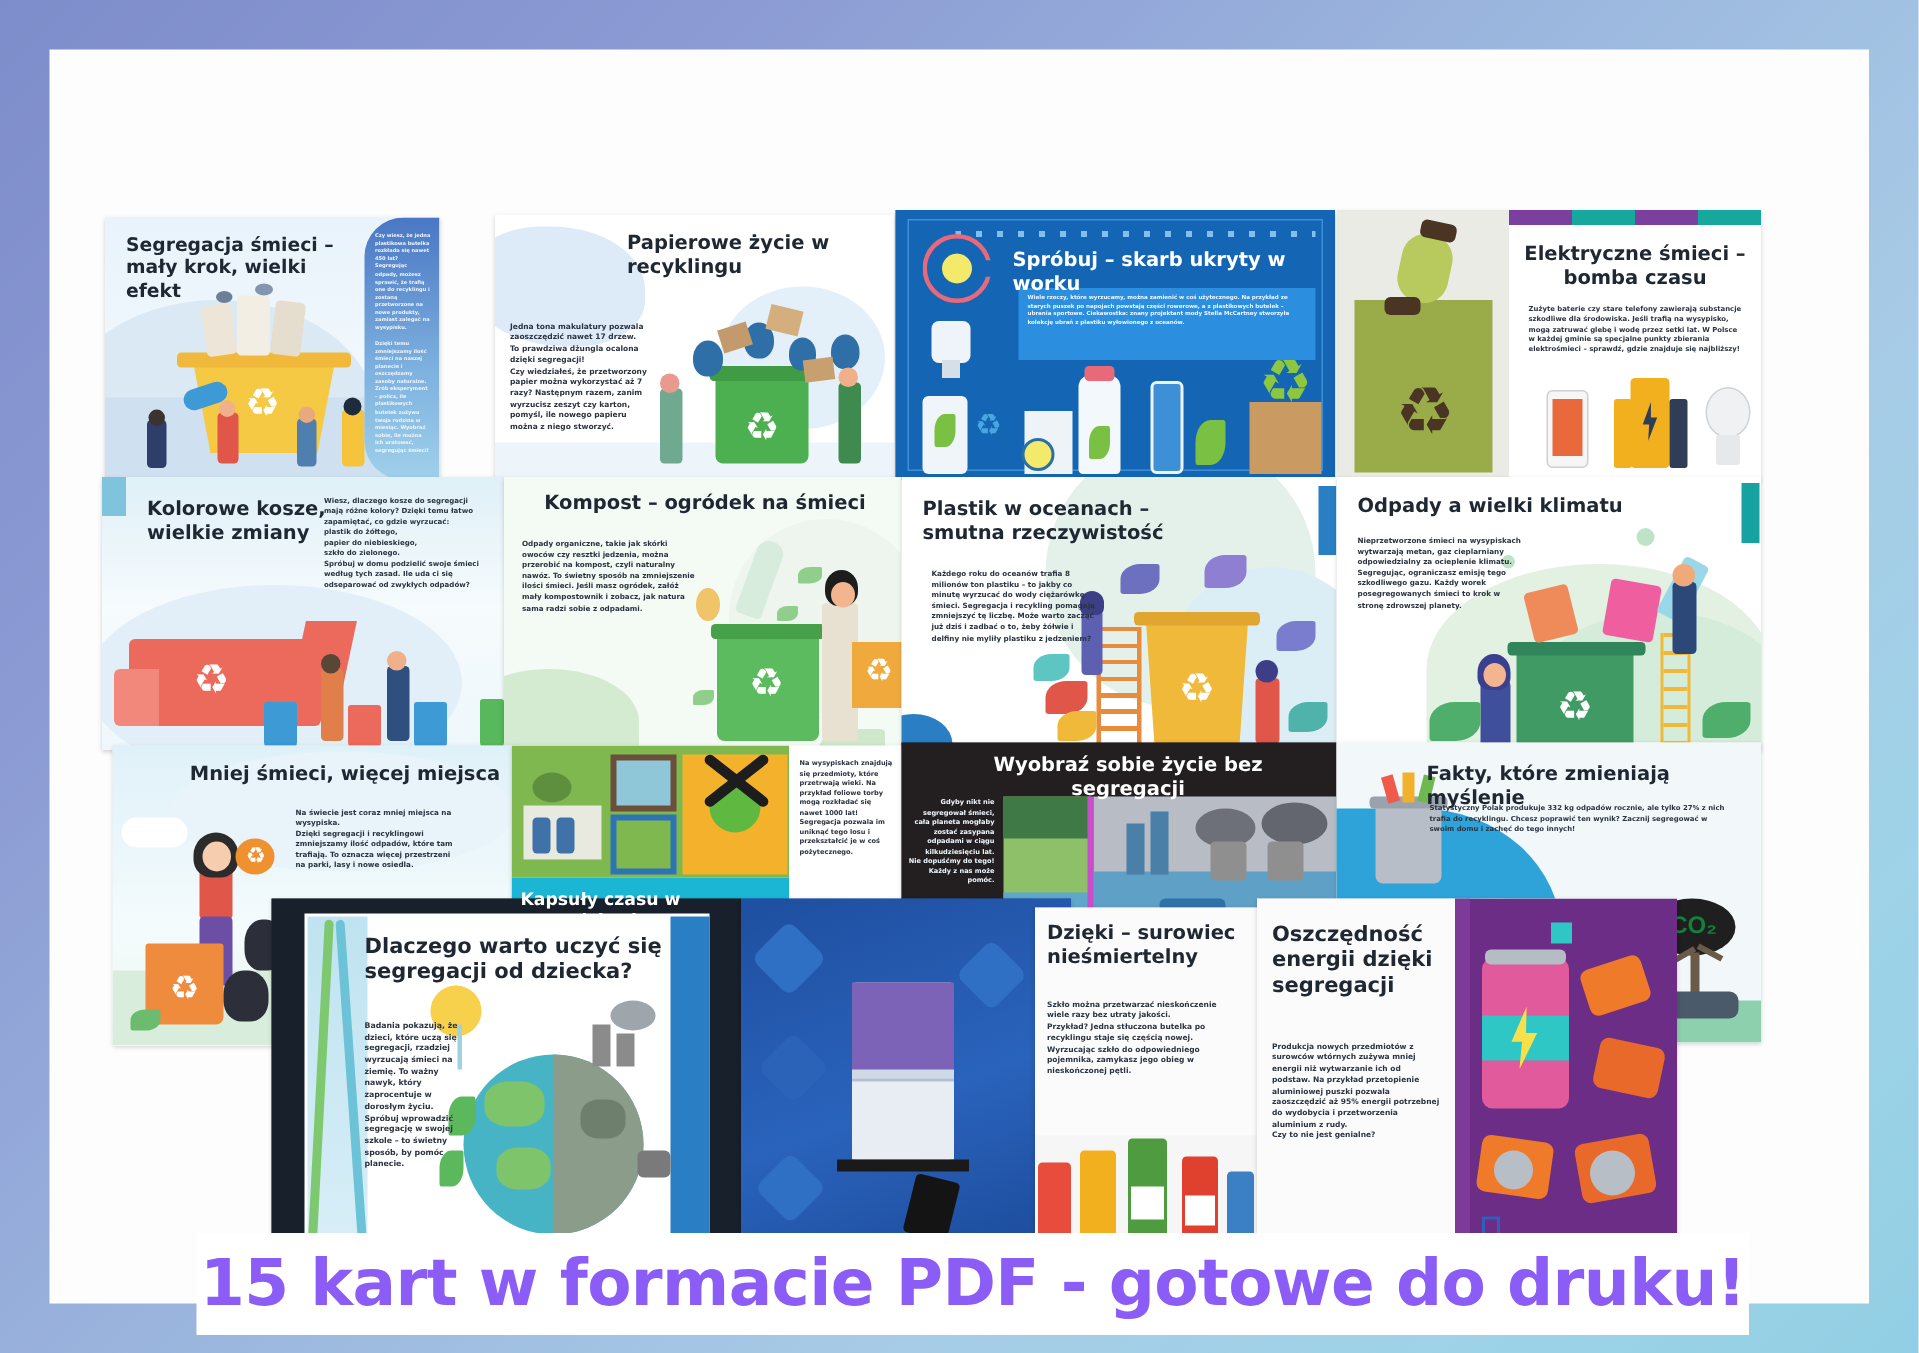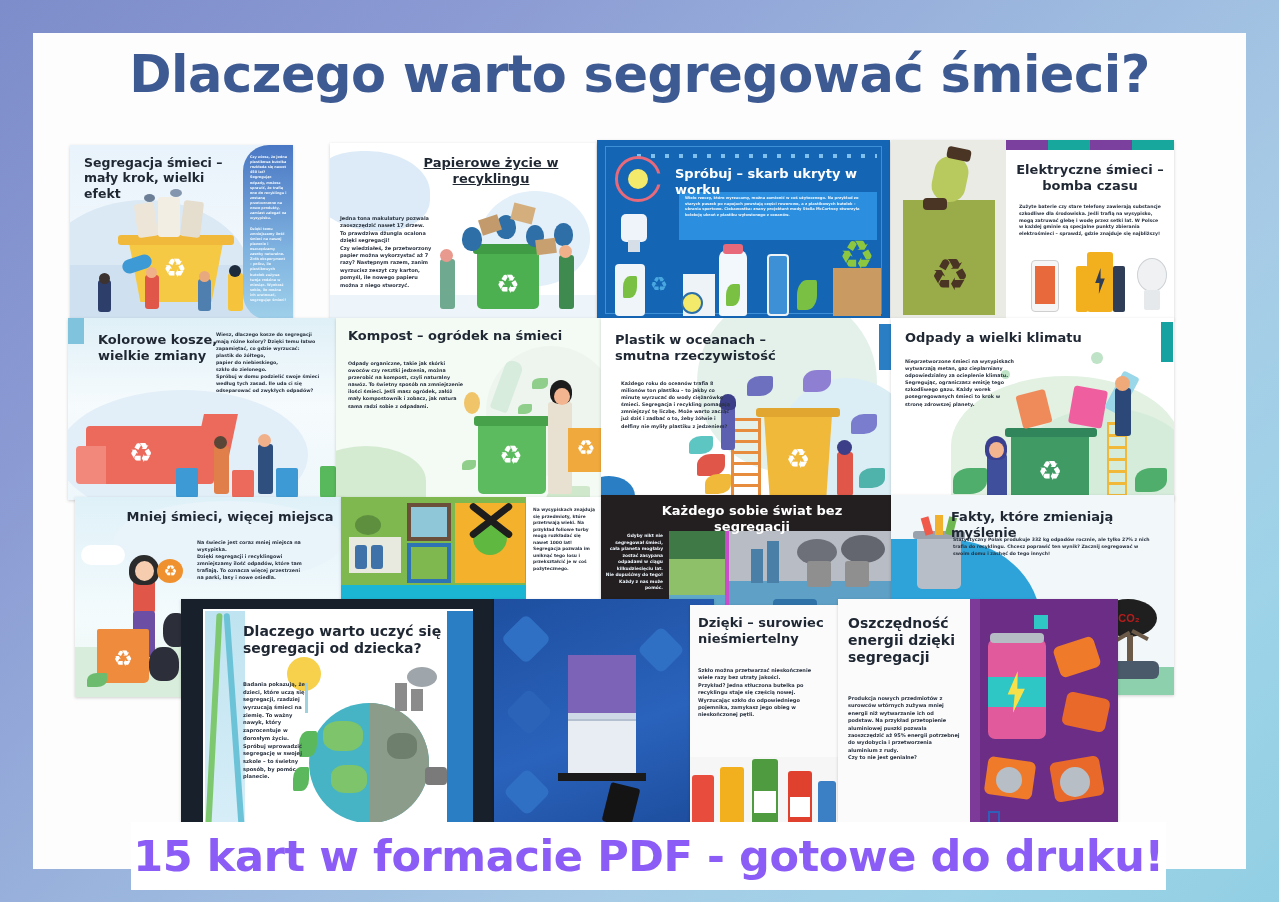--- a/index.html
+++ b/index.html
@@ -107,23 +107,20 @@
   .bg-white { background: #ffffff; }
   .bg-blue  { background: #1466b5; }
   .bg-dark  { background: #231f20; }
   .bg-green { background: #f4faf4; }
 </style>
 </head>
 <body>
 
 <div class="sheet">
 
-  <div class="title-bar">
-    <div class="main-title">Dlaczego warto segregować śmieci?</div>
-  </div>
 
   <div class="collage">
 
     <div class="card bg-sky" style="left:37px;top:30px;width:223px;height:175px;">
       <div class="card-inner">
         <div class="blob" style="left:-30px;top:55px;width:210px;height:150px;background:#dbe9f5;"></div>
         <div class="rect" style="left:0;top:120px;width:223px;height:55px;background:#cfe1f0;"></div>
 
         <div class="bin" style="left:52px;top:95px;width:108px;height:62px;background:#f6c944;clip-path:polygon(6% 0,94% 0,83% 100%,17% 100%);"></div>
         <div class="rect" style="left:48px;top:90px;width:116px;height:10px;background:#f1b93b;border-radius:3px;"></div>
@@ -173,21 +170,21 @@
         <div class="blob" style="left:224px;top:80px;width:19px;height:23px;background:#2e6fa7;border-radius:50% 50% 45% 45%;"></div>
         <div class="rect" style="left:150px;top:74px;width:20px;height:16px;background:#c39a6b;transform:rotate(-18deg);"></div>
         <div class="rect" style="left:182px;top:62px;width:22px;height:17px;background:#d4ae7d;transform:rotate(14deg);"></div>
         <div class="rect" style="left:206px;top:96px;width:20px;height:15px;background:#c8a06f;transform:rotate(-7deg);"></div>
 
         <div class="person" style="left:110px;top:116px;width:15px;height:50px;background:#6fa98f;"></div>
         <div class="blob" style="left:110px;top:106px;width:13px;height:13px;background:#e99a8e;"></div>
         <div class="person" style="left:229px;top:112px;width:15px;height:54px;background:#3f8b4f;"></div>
         <div class="blob" style="left:229px;top:102px;width:13px;height:13px;background:#f0b08a;"></div>
       </div>
-      <div class="hd" style="left:66px;top:12px;width:190px;font-size:13px;text-align:center;text-decoration:underline;">Papierowe
+      <div class="hd" style="left:88px;top:12px;width:190px;font-size:13px;text-align:left;">Papierowe
 życie w recyklingu</div>
       <div class="bd" style="left:10px;top:72px;width:92px;font-size:5px;">Jedna tona makulatury pozwala zaoszczędzić nawet 17 drzew. To prawdziwa dżungla ocalona dzięki segregacji!
 Czy wiedziałeś, że przetworzony papier można wykorzystać aż 7 razy? Następnym razem, zanim wyrzucisz zeszyt czy karton, pomyśl, ile nowego papieru można z niego stworzyć.</div>
     </div>
 
     <div class="card bg-blue" style="left:564px;top:25px;width:293px;height:180px;">
       <div class="card-inner">
         <div class="rect" style="left:0;top:0;width:293px;height:180px;background:#1466b5;"></div>
         <div class="rect" style="left:8px;top:6px;width:277px;height:168px;border:1.5px solid #3d8fd6;"></div>
 
@@ -295,21 +292,21 @@
         <div class="person" style="left:212px;top:84px;width:24px;height:92px;background:#e8e0d0;"></div>
         <div class="blob" style="left:214px;top:62px;width:22px;height:24px;background:#1d1d1d;border-radius:50% 50% 40% 40%;"></div>
         <div class="blob" style="left:218px;top:70px;width:16px;height:17px;background:#f3b58f;"></div>
         <div class="rect" style="left:232px;top:110px;width:34px;height:44px;background:#f0a93c;"></div>
         <div class="recycle" style="left:237px;top:116px;width:26px;height:26px;font-size:21px;">♻</div>
 
         <div class="leaf" style="left:196px;top:60px;width:16px;height:11px;background:#8fcf8b;"></div>
         <div class="leaf" style="left:182px;top:86px;width:14px;height:10px;background:#8fcf8b;"></div>
         <div class="leaf" style="left:126px;top:142px;width:14px;height:10px;background:#8fcf8b;"></div>
       </div>
-      <div class="hd" style="left:12px;top:10px;width:244px;font-size:13px;">Kompost – ogródek na śmieci</div>
+      <div class="hd" style="left:12px;top:10px;width:244px;font-size:13px;text-align:center;">Kompost – ogródek na śmieci</div>
       <div class="bd" style="left:12px;top:42px;width:116px;font-size:4.8px;">Odpady organiczne, takie jak skórki owoców czy resztki jedzenia, można przerobić na kompost, czyli naturalny nawóz. To świetny sposób na zmniejszenie ilości śmieci. Jeśli masz ogródek, załóż mały kompostownik i zobacz, jak natura sama radzi sobie z odpadami.</div>
     </div>
 
     <div class="card bg-white" style="left:568px;top:203px;width:290px;height:182px;">
       <div class="card-inner">
         <div class="blob" style="left:96px;top:-26px;width:180px;height:180px;background:#e4f1ea;border-radius:50%;"></div>
         <div class="blob" style="left:176px;top:60px;width:140px;height:140px;background:#dceef5;border-radius:50%;"></div>
         <div class="rect" style="left:278px;top:6px;width:12px;height:46px;background:#2a7fc4;"></div>
         <div class="blob" style="left:-18px;top:158px;width:52px;height:40px;background:#2a7fc4;border-radius:50%;"></div>
 
@@ -409,20 +406,21 @@
         <div class="rect" style="left:66px;top:46px;width:44px;height:40px;background:#2e74b5;"></div>
         <div class="rect" style="left:70px;top:50px;width:36px;height:32px;background:#7fb84f;"></div>
 
         <div class="rect" style="left:114px;top:6px;width:70px;height:80px;background:#f3b12c;"></div>
         <div class="blob" style="left:132px;top:24px;width:34px;height:34px;background:#5fb83f;"></div>
         <div class="rect" style="left:124px;top:20px;width:52px;height:7px;background:#1d1d1d;transform:rotate(38deg);border-radius:4px;"></div>
         <div class="rect" style="left:124px;top:20px;width:52px;height:7px;background:#1d1d1d;transform:rotate(-38deg);border-radius:4px;"></div>
 
         <div class="rect" style="left:0;top:88px;width:185px;height:32px;background:#1bb6d4;"></div>
       </div>
+      <div class="hd light" style="left:6px;top:95px;width:180px;font-size:11.5px;">Kapsuły czasu w wysypiskach</div>
       <div class="bd" style="left:192px;top:10px;width:62px;font-size:4.4px;">Na wysypiskach znajdują się przedmioty, które przetrwają wieki. Na przykład foliowe torby mogą rozkładać się nawet 1000 lat! Segregacja pozwala im uniknąć tego losu i przekształcić je w coś pożytecznego.</div>
     </div>
 
     <div class="card bg-dark" style="left:568px;top:380px;width:290px;height:122px;">
       <div class="card-inner">
         <div class="rect" style="left:0;top:0;width:290px;height:122px;background:#231f20;"></div>
 
         <div class="rect" style="left:68px;top:36px;width:58px;height:86px;background:#8ec06a;"></div>
         <div class="rect" style="left:68px;top:36px;width:58px;height:28px;background:#3f7a46;"></div>
         <div class="rect" style="left:68px;top:100px;width:58px;height:22px;background:#5fa8c9;"></div>
@@ -431,21 +429,21 @@
         <div class="rect" style="left:128px;top:36px;width:162px;height:86px;background:#b8bcc4;"></div>
         <div class="rect" style="left:128px;top:86px;width:162px;height:36px;background:#5fa0c6;"></div>
         <div class="rect" style="left:150px;top:54px;width:12px;height:34px;background:#4a7fa8;"></div>
         <div class="rect" style="left:166px;top:46px;width:12px;height:42px;background:#4a7fa8;"></div>
         <div class="blob" style="left:196px;top:44px;width:40px;height:26px;background:#6d7079;"></div>
         <div class="blob" style="left:240px;top:40px;width:44px;height:28px;background:#63666e;"></div>
         <div class="rect" style="left:206px;top:66px;width:24px;height:26px;background:#8f8f8f;border-radius:3px;"></div>
         <div class="rect" style="left:244px;top:66px;width:24px;height:26px;background:#8f8f8f;border-radius:3px;"></div>
         <div class="rect" style="left:172px;top:104px;width:44px;height:16px;background:#2f72a8;border-radius:4px;"></div>
       </div>
-      <div class="hd light" style="left:22px;top:8px;width:258px;font-size:13px;text-align:center;">Każdego sobie świat bez segregacji</div>
+      <div class="hd light" style="left:22px;top:8px;width:258px;font-size:13px;text-align:center;">Wyobraź sobie życie bez segregacji</div>
       <div class="bd light" style="left:4px;top:38px;width:58px;font-size:4.4px;text-align:right;">Gdyby nikt nie segregował śmieci, cała planeta mogłaby zostać zasypana odpadami w ciągu kilkudziesięciu lat.
 Nie dopuśćmy do tego! Każdy z nas może pomóc.</div>
     </div>
 
     <div class="card bg-white" style="left:858px;top:380px;width:283px;height:200px;">
       <div class="card-inner">
         <div class="rect" style="left:0;top:0;width:283px;height:200px;background:#f2f7fa;"></div>
         <div class="blob" style="left:-40px;top:44px;width:190px;height:170px;background:#2da3d9;border-radius:0 50% 40% 0;"></div>
         <div class="blob" style="left:30px;top:104px;width:150px;height:104px;background:#6fc9a3;border-radius:50% 50% 0 0;"></div>
         <div class="rect" style="left:0;top:172px;width:283px;height:28px;background:#8cd0ad;"></div>
@@ -461,21 +459,21 @@
 
         <div class="blob" style="left:104px;top:116px;width:42px;height:26px;background:#2b2b2b;border-radius:50% 50% 40% 40%;"></div>
         <div class="blob" style="left:112px;top:108px;width:16px;height:16px;background:#f2f2f2;border-radius:50%;"></div>
         <div class="blob" style="left:100px;top:146px;width:56px;height:20px;background:#1c1c1c;border-radius:50%;"></div>
 
         <div class="rect" style="left:182px;top:120px;width:4px;height:44px;background:#3f8b4f;"></div>
         <div class="leaf" style="left:166px;top:112px;width:20px;height:14px;background:#5cb85c;"></div>
         <div class="leaf" style="left:186px;top:118px;width:20px;height:14px;background:#5cb85c;"></div>
 
         <div class="blob" style="left:208px;top:104px;width:58px;height:38px;background:#1f1f1f;border-radius:50%;"></div>
-        <div class="recycle" style="left:216px;top:112px;width:44px;height:22px;font-size:11px;color:#b91c1c;font-weight:700;">CO₂</div>
+        <div class="recycle" style="left:216px;top:112px;width:44px;height:22px;font-size:16px;color:#15803d;font-weight:700;">CO₂</div>
 
         <div class="rect" style="left:236px;top:140px;width:6px;height:34px;background:#6b5a48;"></div>
         <div class="rect" style="left:222px;top:140px;width:18px;height:4px;background:#6b5a48;transform:rotate(-30deg);"></div>
         <div class="rect" style="left:240px;top:138px;width:18px;height:4px;background:#6b5a48;transform:rotate(28deg);"></div>
 
         <div class="rect" style="left:212px;top:166px;width:56px;height:18px;background:#4a5a6b;border-radius:6px;"></div>
       </div>
       <div class="hd" style="left:60px;top:14px;width:220px;font-size:13px;">Fakty, które zmieniają myślenie</div>
       <div class="bd" style="left:62px;top:42px;width:200px;font-size:4.6px;">Statystyczny Polak produkuje 332 kg odpadów rocznie, ale tylko 27% z nich trafia do recyklingu. Chcesz poprawić ten wynik? Zacznij segregować w swoim domu i zachęć do tego innych!</div>
     </div>

